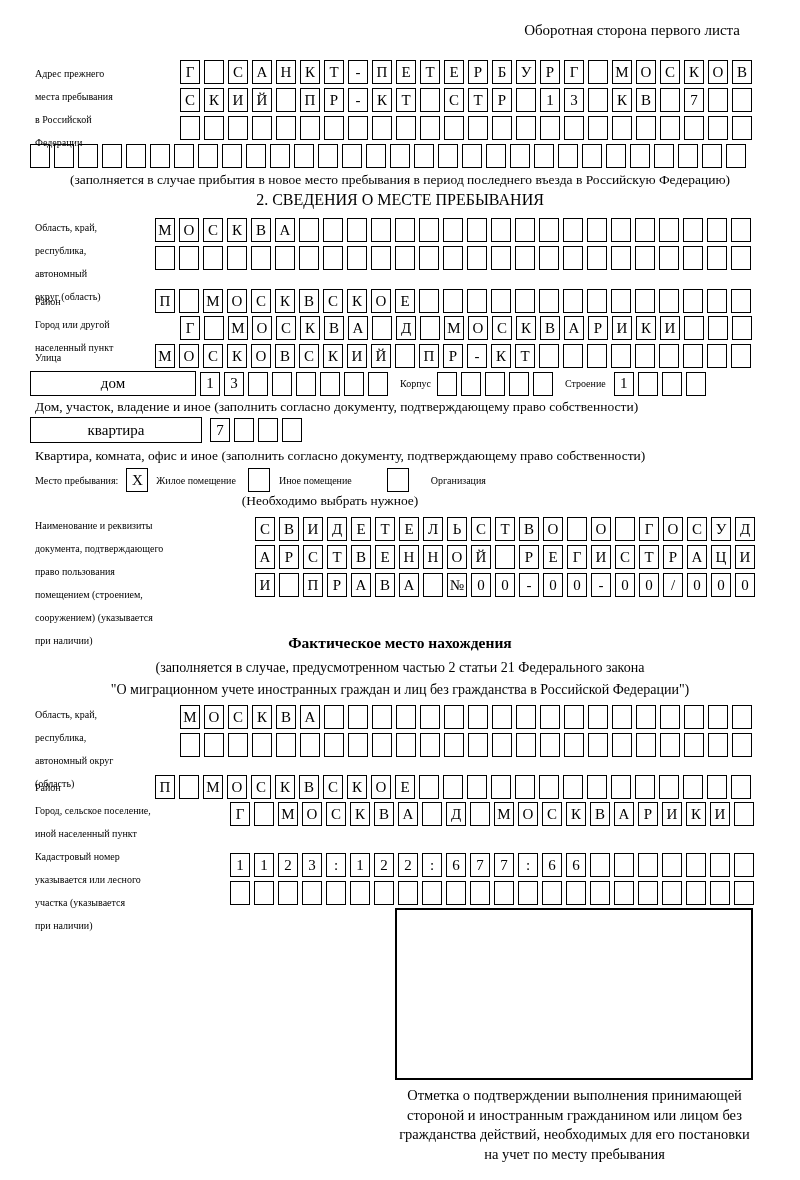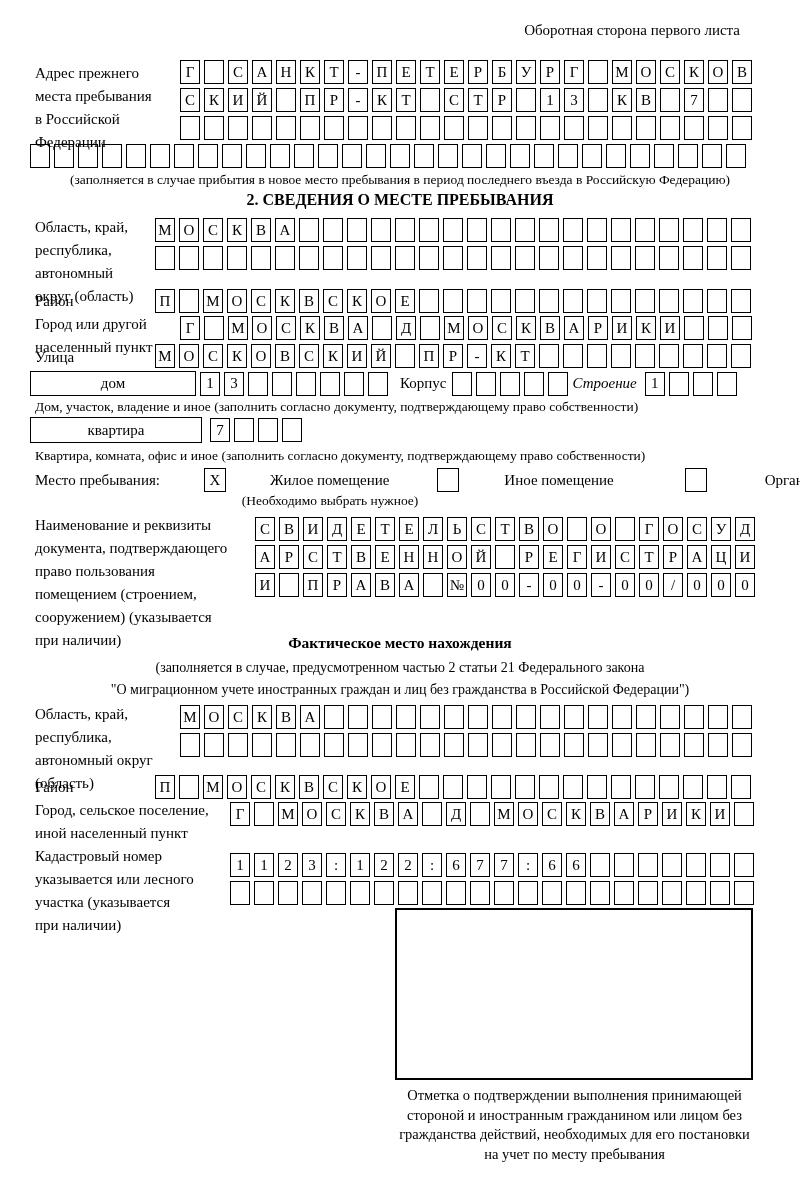--- a/index.html
+++ b/index.html
@@ -4,41 +4,41 @@
 <style>
   * { margin:0; padding:0; box-sizing:border-box; }
   html,body { background:#ffffff; }
   body {
     width:800px; height:1180px;
     font-family:"Liberation Serif","DejaVu Serif",serif;
     color:#000;
   }
   .page { position:relative; width:800px; height:1180px; background:#fff; overflow:hidden; }
   .abs { position:absolute; }
-  .label { font-size:15px; line-height:23px; white-space:nowrap; }
+  .label { font-size:10px; line-height:23px; white-space:nowrap; }
   .cells { display:flex; }
   .cell {
     flex:none; width:20px; height:24px;
     border:1.5px solid #000; margin-right:4px;
     display:flex; align-items:center; justify-content:center;
     font-size:15px;
   }
   .longbox {
     flex:none; height:25px; border:1.5px solid #000;
     display:flex; align-items:center; justify-content:center;
     font-size:15px;
   }
   .checkbox {
     flex:none; width:22px; height:24px; border:1.5px solid #000;
     display:flex; align-items:center; justify-content:center;
     font-size:15px;
   }
   .note { font-size:13.5px; white-space:nowrap; }
   .center { left:0; width:800px; text-align:center; }
-  .title { font-weight:bold; font-size:16px; }
+  .title { font-weight:normal; font-size:16px; }
   .subtitle { font-weight:bold; font-size:15.5px; }
   .flexrow { display:flex; align-items:center; }
   .stamp-box { border:2px solid #000; background:#fff; }
   .bottom-note { font-size:14.5px; line-height:19.5px; text-align:center; }
   .hdr { font-size:15px; text-align:right; }
 </style>
 </head>
 <body>
 
 <div class="page">
@@ -328,42 +328,42 @@
         <span class="cell"></span>
       </div>
     <div class="label" style="margin-left:8px;">Корпус</div>
     <div class="cells" style="margin-left:6px;">
         <span class="cell"></span>
         <span class="cell"></span>
         <span class="cell"></span>
         <span class="cell"></span>
         <span class="cell"></span>
       </div>
-    <div class="label" style="font-style:italic;">Строение</div>
+    <div class="label" style="margin-left:8px;">Строение</div>
     <div class="cells" style="margin-left:8px;">
         <span class="cell">1</span>
         <span class="cell"></span>
         <span class="cell"></span>
         <span class="cell"></span>
       </div>
   </div>
   <div class="abs note" style="left:35px;top:399px;">Дом, участок, владение и иное (заполнить согласно документу, подтверждающему право собственности)</div>
 
   <div class="abs flexrow" style="left:30px;top:417px;">
     <div class="longbox" style="width:172px;height:26px;">квартира</div>
     <div class="cells" style="margin-left:8px;">
         <span class="cell">7</span>
         <span class="cell"></span>
         <span class="cell"></span>
         <span class="cell"></span>
       </div>
   </div>
   <div class="abs note" style="left:35px;top:448px;">Квартира, комната, офис и иное (заполнить согласно документу, подтверждающему право собственности)</div>
 
-  <div class="abs flexrow" style="left:35px;top:468px;gap:36px;">
+  <div class="abs flexrow" style="left:35px;top:468px;">
     <div class="label">Место пребывания:</div>
     <div class="checkbox" style="margin-left:8px;">X</div>
     <div class="label" style="margin-left:8px;">Жилое помещение</div>
     <div class="checkbox" style="margin-left:12px;"></div>
     <div class="label" style="margin-left:9px;">Иное помещение</div>
     <div class="checkbox" style="margin-left:35px;"></div>
     <div class="label" style="margin-left:22px;">Организация</div>
   </div>
   <div class="abs note" style="left:0;top:493px;width:660px;text-align:center;">(Необходимо выбрать нужное)</div>
 

